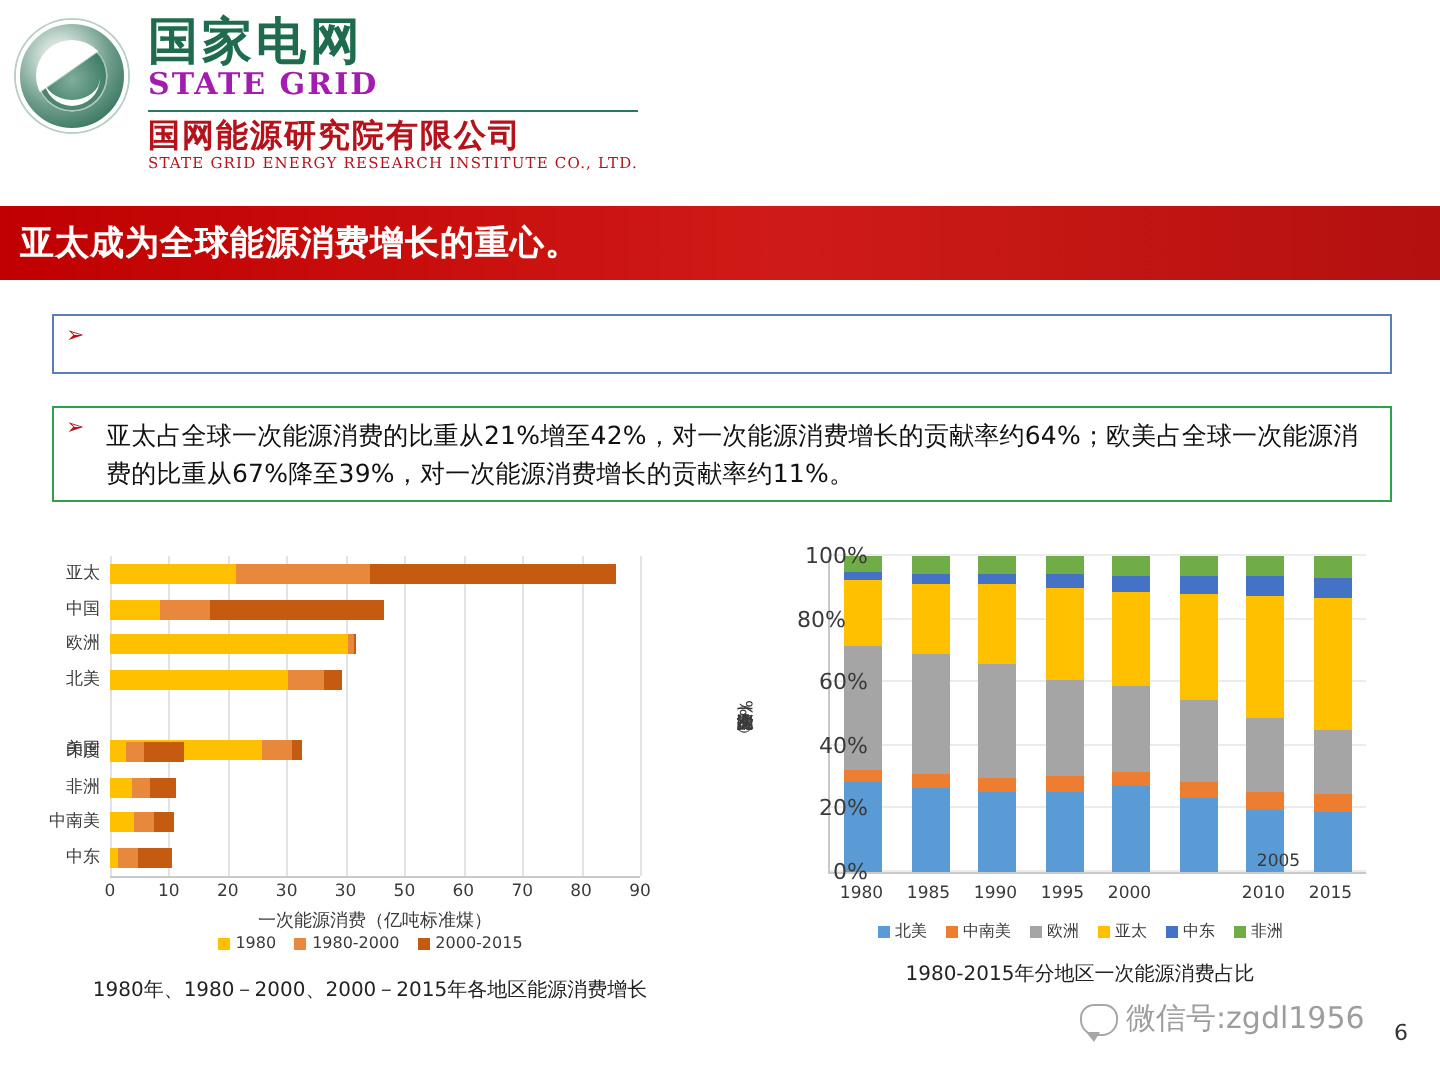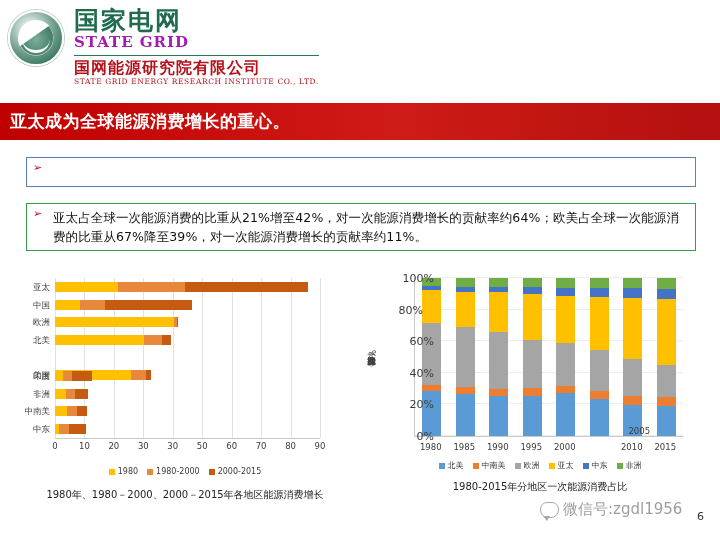--- a/index.html
+++ b/index.html
@@ -316,20 +316,21 @@
         <div class="hbar-xtick" style="left: 74.4444px;">10</div>
         <div class="hbar-xtick" style="left: 103.889px;">20</div>
         <div class="hbar-xtick" style="left: 133.333px;">30</div>
         <div class="hbar-xtick" style="left: 162.778px;">30</div>
         <div class="hbar-xtick" style="left: 192.222px;">50</div>
         <div class="hbar-xtick" style="left: 221.667px;">60</div>
         <div class="hbar-xtick" style="left: 251.111px;">70</div>
         <div class="hbar-xtick" style="left: 280.556px;">80</div>
         <div class="hbar-xtick" style="left: 310px;">90</div>
       </div>
+    <div class="hbar-xtitle">一次能源消费（亿吨标准煤）</div>
     <div class="legend-row" id="hbar-legend" style="top:197px;">
         <div class="li">
           <span class="sw" style="background: rgb(255, 192, 0);"></span>
           <span>1980</span>
         </div>
         <div class="li">
           <span class="sw" style="background: rgb(232, 136, 60);"></span>
           <span>1980-2000</span>
         </div>
         <div class="li">

